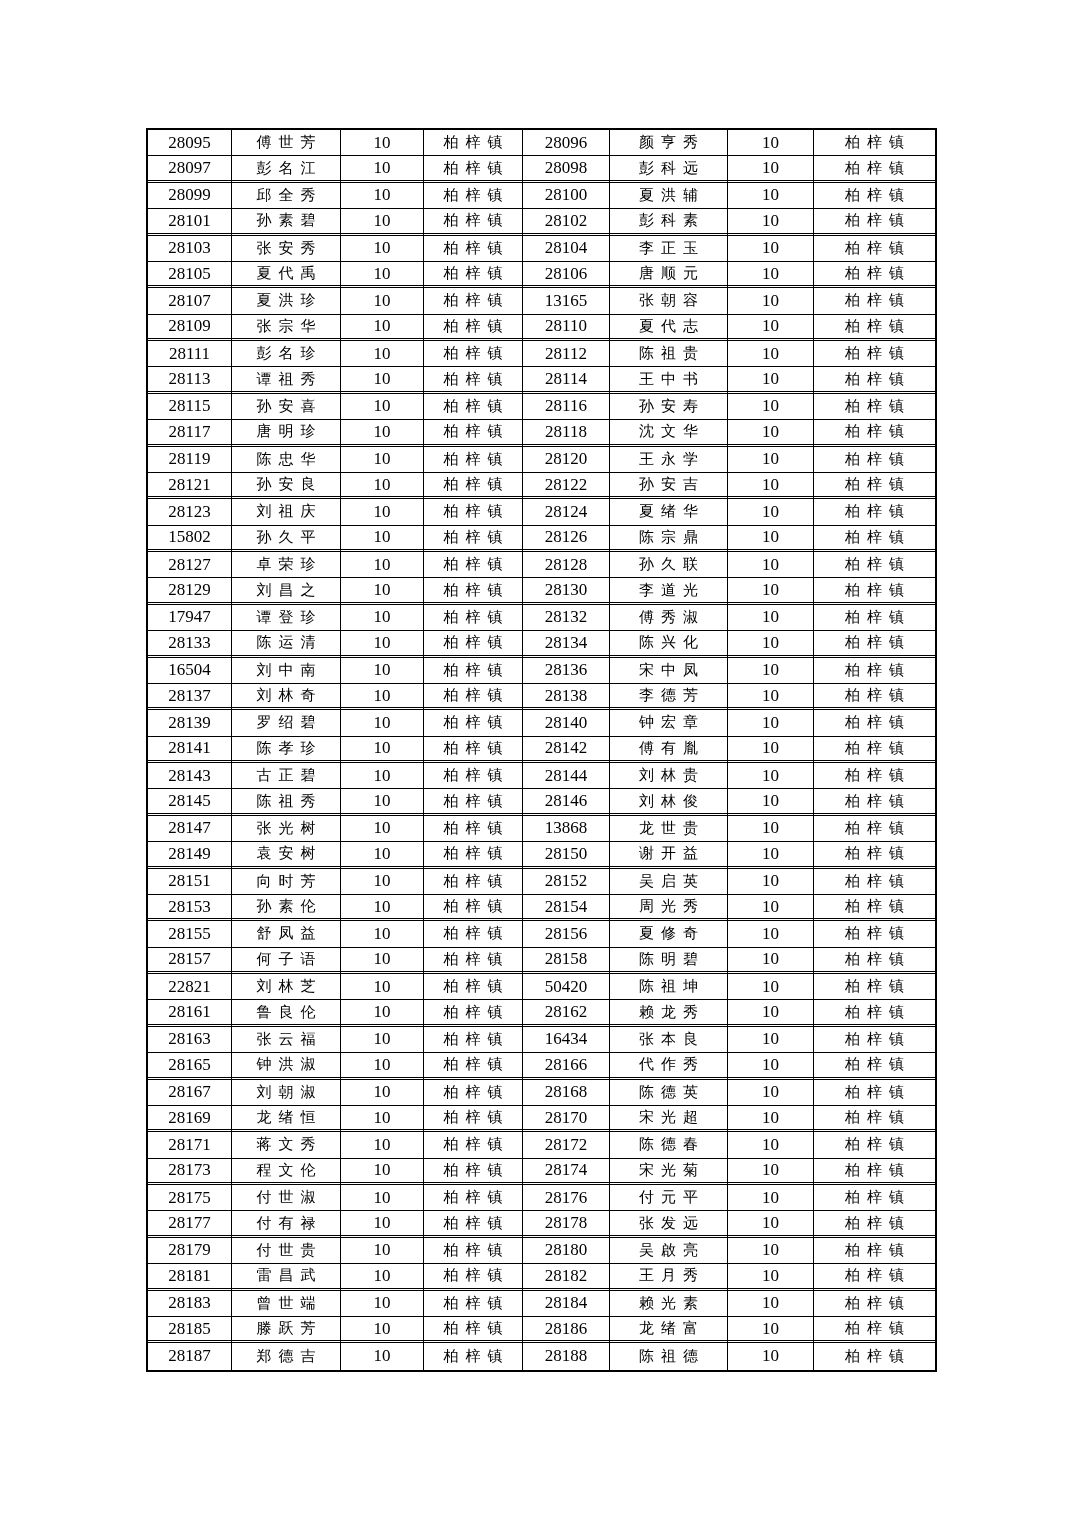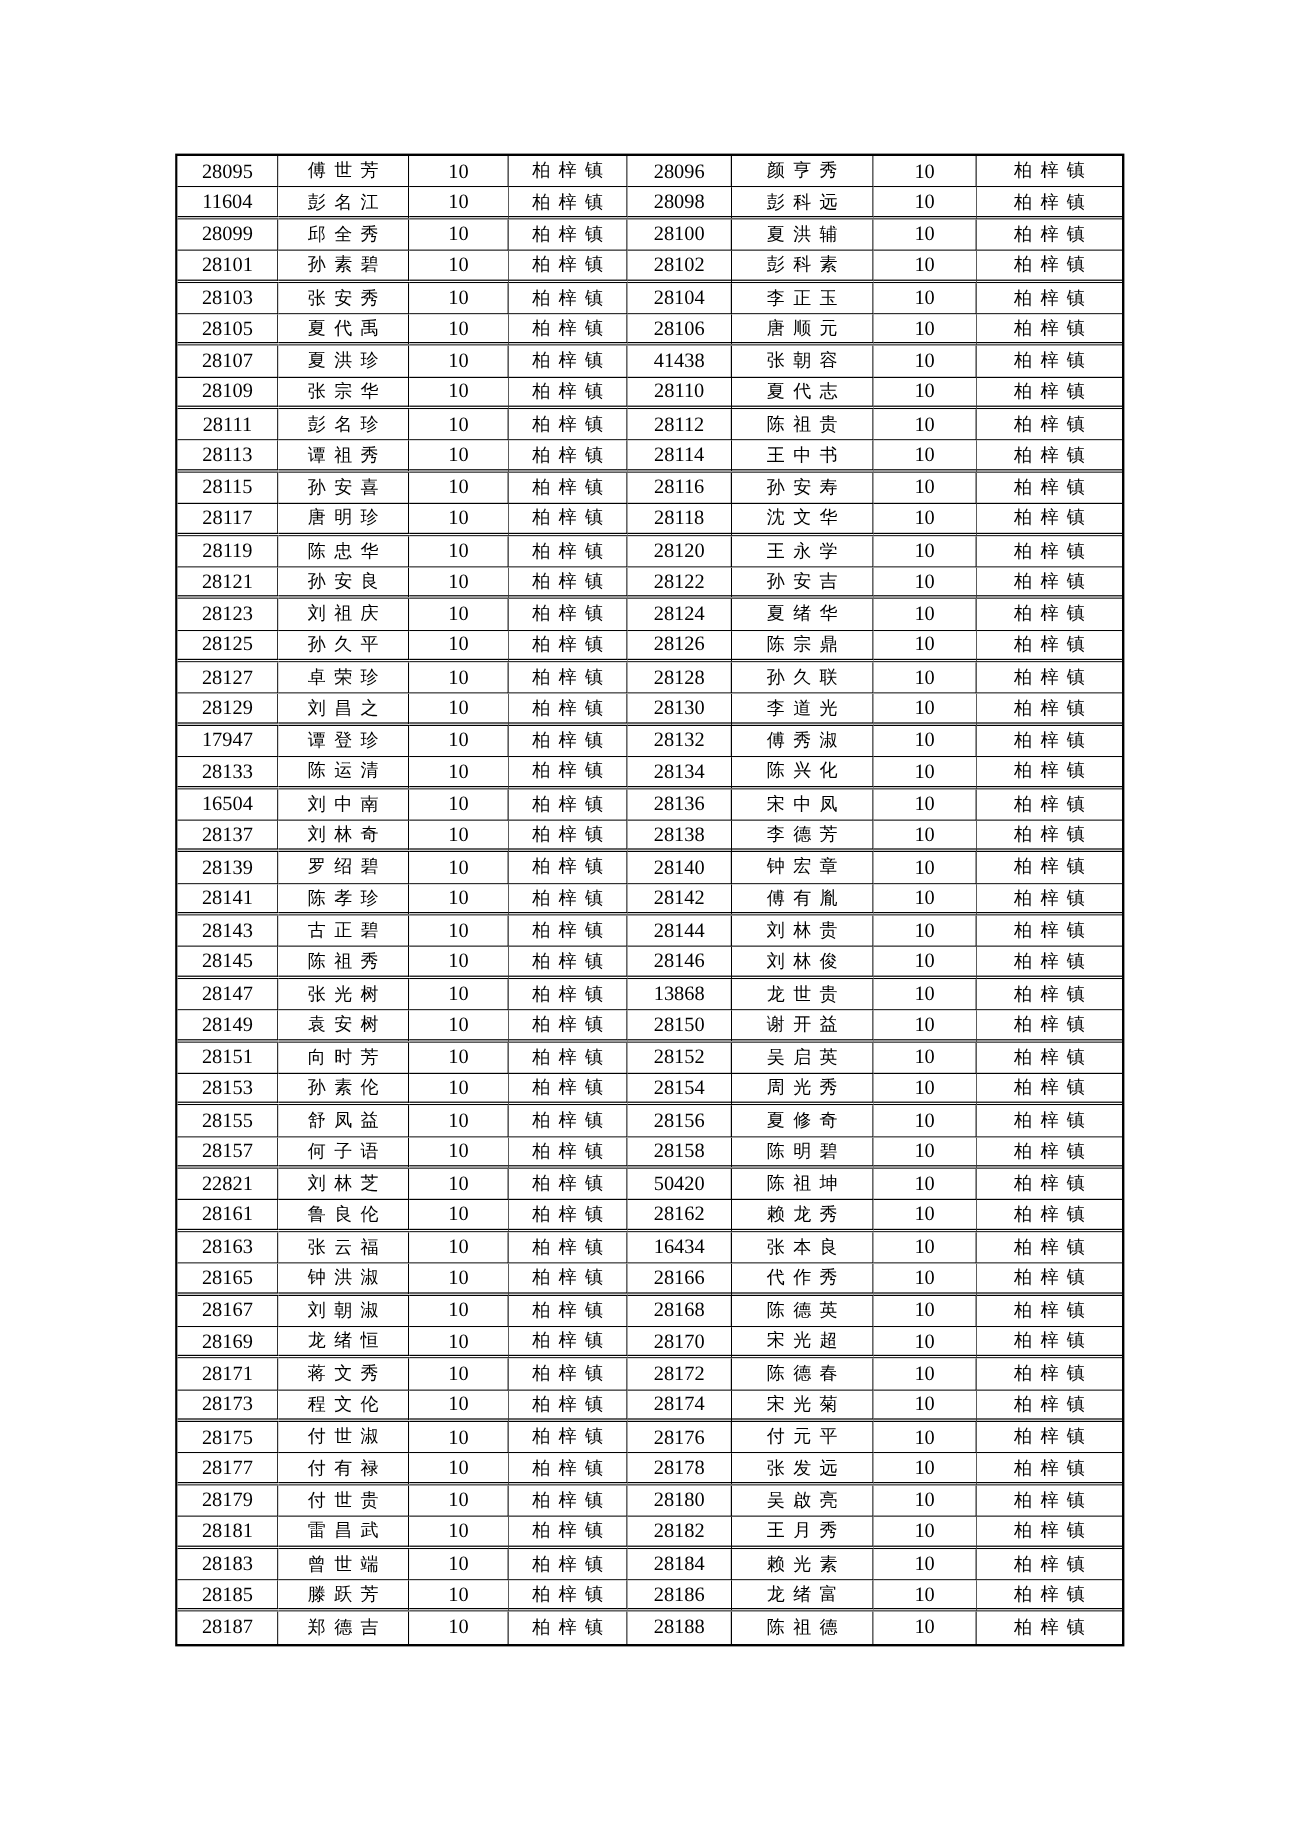--- a/index.html
+++ b/index.html
@@ -63,21 +63,21 @@
 <div class="page">
   <div class="roster-table">
       <div class="cell num">28095</div>
       <div class="cell cjk">傅世芳</div>
       <div class="cell num">10</div>
       <div class="cell cjk">柏梓镇</div>
       <div class="cell num">28096</div>
       <div class="cell cjk">颜亨秀</div>
       <div class="cell num">10</div>
       <div class="cell cjk last-col">柏梓镇</div>
-      <div class="cell num pair-end">11604</div>
+      <div class="cell num pair-end">28097</div>
       <div class="cell cjk pair-end">彭名江</div>
       <div class="cell num pair-end">10</div>
       <div class="cell cjk pair-end">柏梓镇</div>
       <div class="cell num pair-end">28098</div>
       <div class="cell cjk pair-end">彭科远</div>
       <div class="cell num pair-end">10</div>
       <div class="cell cjk last-col pair-end">柏梓镇</div>
       <div class="cell num">28099</div>
       <div class="cell cjk">邱全秀</div>
       <div class="cell num">10</div>
@@ -107,21 +107,21 @@
       <div class="cell num pair-end">10</div>
       <div class="cell cjk pair-end">柏梓镇</div>
       <div class="cell num pair-end">28106</div>
       <div class="cell cjk pair-end">唐顺元</div>
       <div class="cell num pair-end">10</div>
       <div class="cell cjk last-col pair-end">柏梓镇</div>
       <div class="cell num">28107</div>
       <div class="cell cjk">夏洪珍</div>
       <div class="cell num">10</div>
       <div class="cell cjk">柏梓镇</div>
-      <div class="cell num">41438</div>
+      <div class="cell num">13165</div>
       <div class="cell cjk">张朝容</div>
       <div class="cell num">10</div>
       <div class="cell cjk last-col">柏梓镇</div>
       <div class="cell num pair-end">28109</div>
       <div class="cell cjk pair-end">张宗华</div>
       <div class="cell num pair-end">10</div>
       <div class="cell cjk pair-end">柏梓镇</div>
       <div class="cell num pair-end">28110</div>
       <div class="cell cjk pair-end">夏代志</div>
       <div class="cell num pair-end">10</div>
@@ -175,21 +175,21 @@
       <div class="cell num pair-end">10</div>
       <div class="cell cjk last-col pair-end">柏梓镇</div>
       <div class="cell num">28123</div>
       <div class="cell cjk">刘祖庆</div>
       <div class="cell num">10</div>
       <div class="cell cjk">柏梓镇</div>
       <div class="cell num">28124</div>
       <div class="cell cjk">夏绪华</div>
       <div class="cell num">10</div>
       <div class="cell cjk last-col">柏梓镇</div>
-      <div class="cell num pair-end">28125</div>
+      <div class="cell num pair-end">15802</div>
       <div class="cell cjk pair-end">孙久平</div>
       <div class="cell num pair-end">10</div>
       <div class="cell cjk pair-end">柏梓镇</div>
       <div class="cell num pair-end">28126</div>
       <div class="cell cjk pair-end">陈宗鼎</div>
       <div class="cell num pair-end">10</div>
       <div class="cell cjk last-col pair-end">柏梓镇</div>
       <div class="cell num">28127</div>
       <div class="cell cjk">卓荣珍</div>
       <div class="cell num">10</div>

